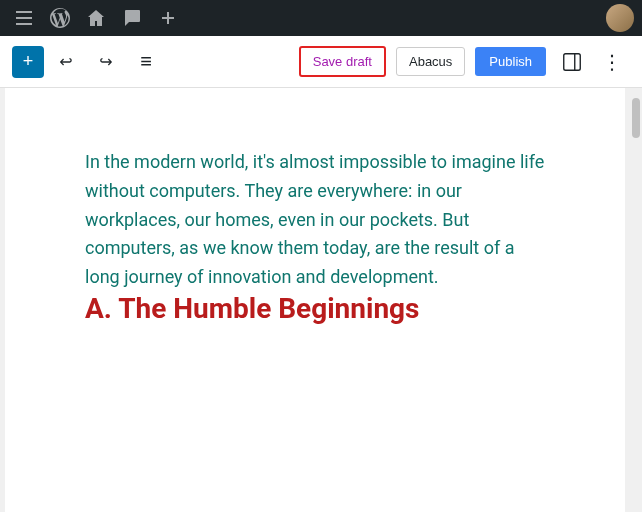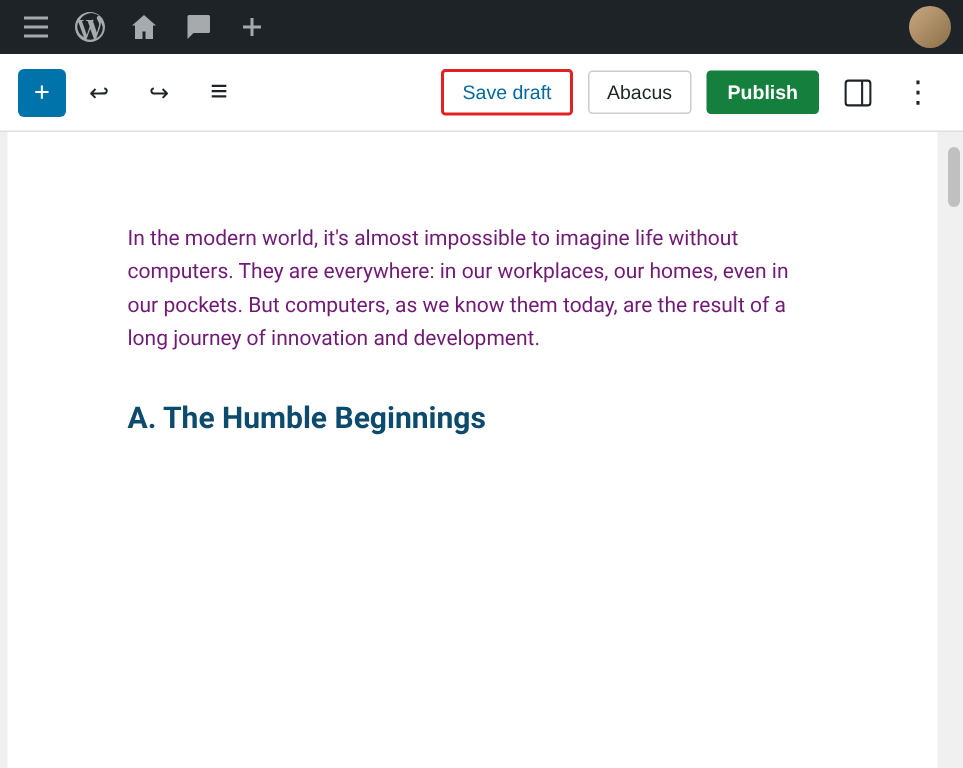--- a/index.html
+++ b/index.html
@@ -71,47 +71,47 @@
       background: #0073aa;
       color: #fff;
       border-radius: 4px;
       width: 32px;
       height: 32px;
     }
     .toolbar-spacer { flex: 1; }
     .save-draft-btn {
       border: 2px solid #e22222;
       background: #fff;
-      color: #0369a1;
+      color: #a21caf;
       padding: 6px 12px;
       border-radius: 3px;
       cursor: pointer;
       font-size: 13px;
       font-weight: 500;
     }
     .preview-btn {
       background: #fff;
       border: 1px solid #ccc;
       color: #1d2327;
       padding: 6px 12px;
       border-radius: 3px;
       cursor: pointer;
       font-size: 13px;
       font-weight: 500;
       margin-left: 6px;
     }
     .publish-btn {
-      background: #15803d;
+      background: #3b82f6;
       border: none;
       color: #fff;
       padding: 7px 14px;
       border-radius: 3px;
       cursor: pointer;
       font-size: 13px;
-      font-weight: 700;
+      font-weight: 400;
       margin-left: 6px;
     }
     .toolbar-settings-btn {
       width: 36px;
       height: 36px;
       display: flex;
       align-items: center;
       justify-content: center;
       border: none;
       background: transparent;
@@ -182,31 +182,30 @@
       height: 1em;
       background: #1d2327;
       vertical-align: text-bottom;
       animation: blink 1s step-end infinite;
       margin-left: 1px;
     }
     @keyframes blink { 0%, 100% { opacity: 1; } 50% { opacity: 0; } }
 
     
     .post-paragraph {
-      font-size: 14px;
+      font-size: 18px;
       line-height: 1.6;
-      color: #701a75;
-      margin-bottom: 28px;
+      color: #0f766e;
     }
 
     
     .section-heading {
-      font-size: 20px;
+      font-size: 28px;
       font-weight: 700;
-      color: #0c4a6e;
+      color: #b91c1c;
       margin-bottom: 7px;
     }
 
     
     .block-placeholder {
       color: #aaa;
       font-size: 14px;
       padding: 4px 0;
     }
 

